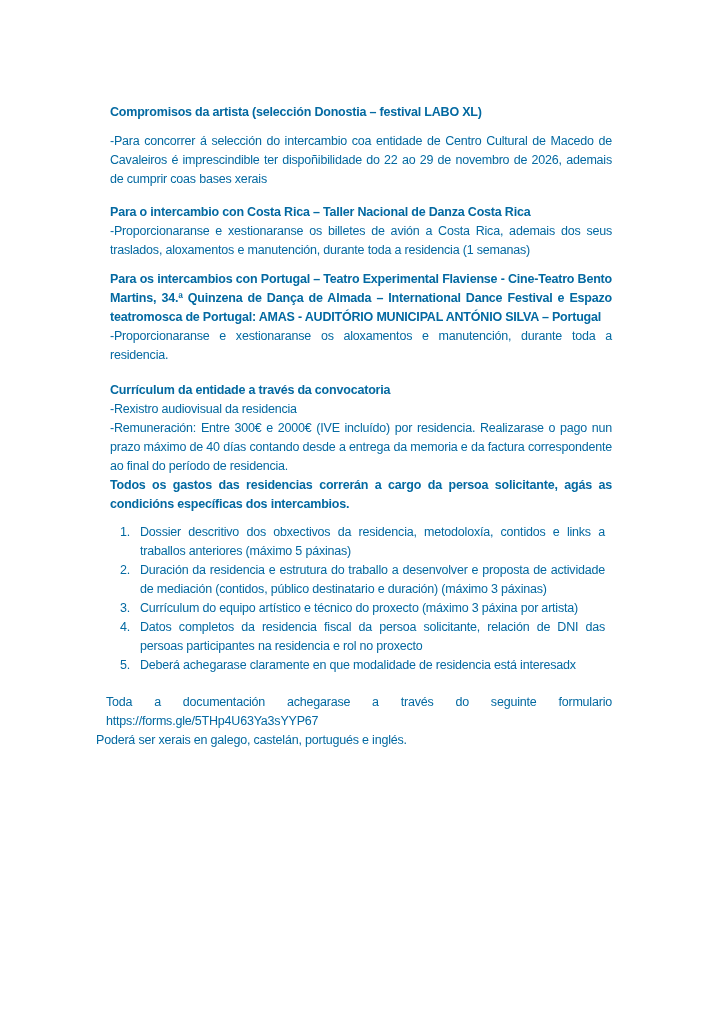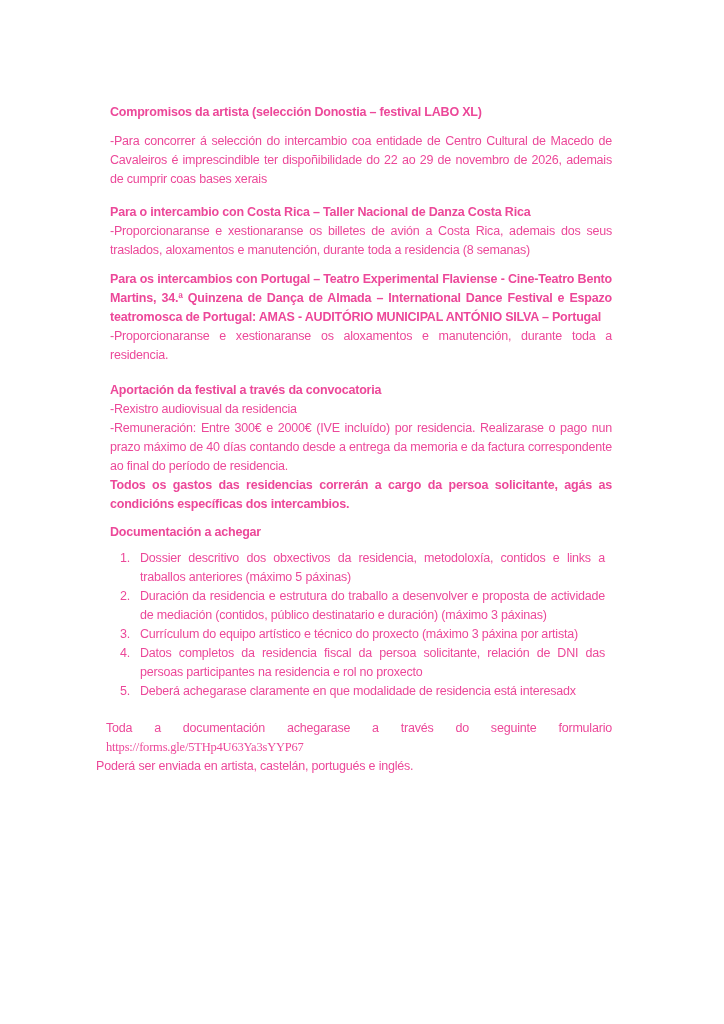--- a/index.html
+++ b/index.html
@@ -7,21 +7,21 @@
     padding: 0;
     background: #ffffff;
   }
   .page {
     position: relative;
     width: 724px;
     height: 986px;
     background: #ffffff;
     overflow: hidden;
     font-family: "Liberation Sans", sans-serif;
-    color: #ec4899;
+    color: #0369a1;
   }
   .content {
     position: absolute;
     left: 110px;
     top: 103px;
     width: 502px;
     font-size: 12.5px;
     line-height: 19px;
     letter-spacing: -0.2px;
   }
@@ -50,63 +50,62 @@
   }
   ol.doclist li::before {
     content: counter(docitem) ".";
     position: absolute;
     left: 3px;
     top: 0;
   }
 
   .submission { margin-left: -4px; }
   .languages  { margin-left: -14px; }
-  .url { white-space: nowrap; font-family: Liberation Serif, serif; }
+  .url { white-space: nowrap; }
 </style>
 </head>
 <body>
 
 <div class="page">
   <div class="content">
 
     <section>
       <p class="h">Compromisos da artista (selección Donostia – festival LABO XL)</p>
     </section>
 
     <section class="mt-10">
       <p class="just">-Para concorrer á selección do intercambio coa entidade de Centro Cultural de Macedo de Cavaleiros é imprescindible ter dispoñibilidade do 22 ao 29 de novembro de 2026, ademais de cumprir coas bases xerais</p>
     </section>
 
     <section class="mt-14">
       <p class="h">Para o intercambio con Costa Rica – Taller Nacional de Danza Costa Rica</p>
-      <p class="just">-Proporcionaranse e xestionaranse os billetes de avión a Costa Rica, ademais dos seus traslados, aloxamentos e manutención, durante toda a residencia (8 semanas)</p>
+      <p class="just">-Proporcionaranse e xestionaranse os billetes de avión a Costa Rica, ademais dos seus traslados, aloxamentos e manutención, durante toda a residencia (1 semanas)</p>
     </section>
 
     <section class="mt-10">
       <p class="h just">Para os intercambios con Portugal – Teatro Experimental Flaviense - Cine-Teatro Bento Martins, 34.ª Quinzena de Dança de Almada – International Dance Festival e Espazo teatromosca de Portugal: AMAS - AUDITÓRIO MUNICIPAL ANTÓNIO SILVA – Portugal</p>
       <p class="just">-Proporcionaranse e xestionaranse os aloxamentos e manutención, durante toda a residencia.</p>
     </section>
 
     <section class="mt-16">
-      <p class="h">Aportación da festival a través da convocatoria</p>
+      <p class="h">Currículum da entidade a través da convocatoria</p>
       <p>-Rexistro audiovisual da residencia</p>
       <p class="just">-Remuneración: Entre 300€ e 2000€ (IVE incluído) por residencia. Realizarase o pago nun prazo máximo de 40 días contando desde a entrega da memoria e da factura correspondente ao final do período de residencia.</p>
       <p class="h just">Todos os gastos das residencias correrán a cargo da persoa solicitante, agás as condicións específicas dos intercambios.</p>
     </section>
 
     <section class="mt-8">
-      <p class="h">Documentación a achegar</p>
       <ol class="doclist mt-13">
         <li>Dossier descritivo dos obxectivos da residencia, metodoloxía, contidos e links a traballos anteriores (máximo 5 páxinas)</li>
         <li>Duración da residencia e estrutura do traballo a desenvolver e proposta de actividade de mediación (contidos, público destinatario e duración) (máximo 3 páxinas)</li>
         <li>Currículum do equipo artístico e técnico do proxecto (máximo 3 páxina por artista)</li>
         <li>Datos completos da residencia fiscal da persoa solicitante, relación de DNI das persoas participantes na residencia e rol no proxecto</li>
         <li>Deberá achegarase claramente en que modalidade de residencia está interesadx</li>
       </ol>
     </section>
 
     <section class="mt-18">
       <p class="just submission"><span>Toda a documentación achegarase a través do seguinte formulario </span><span class="url">https://forms.gle/5THp4U63Ya3sYYP67</span></p>
-      <p class="languages">Poderá ser enviada en artista, castelán, portugués e inglés.</p>
+      <p class="languages">Poderá ser xerais en galego, castelán, portugués e inglés.</p>
     </section>
 
   </div>
 </div>
 
 </body></html>

